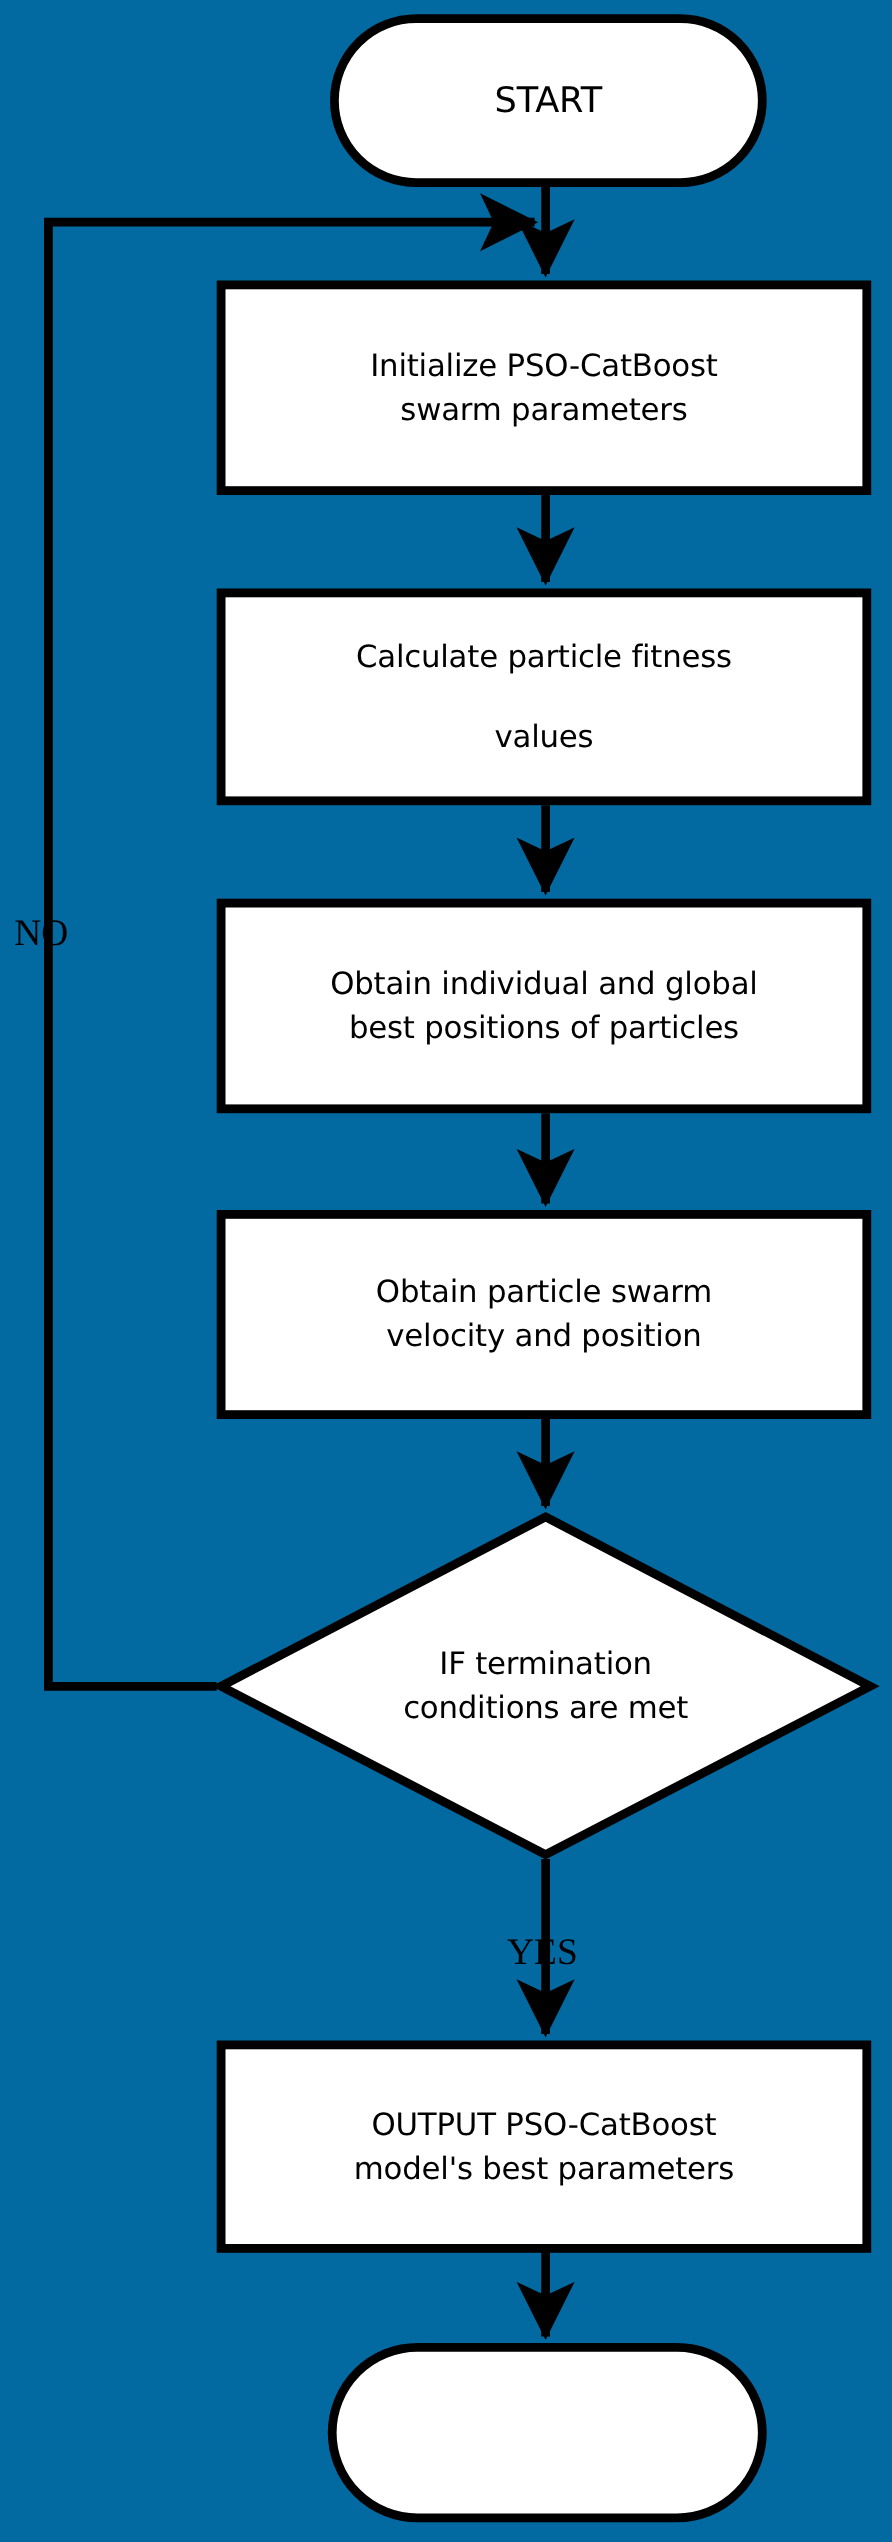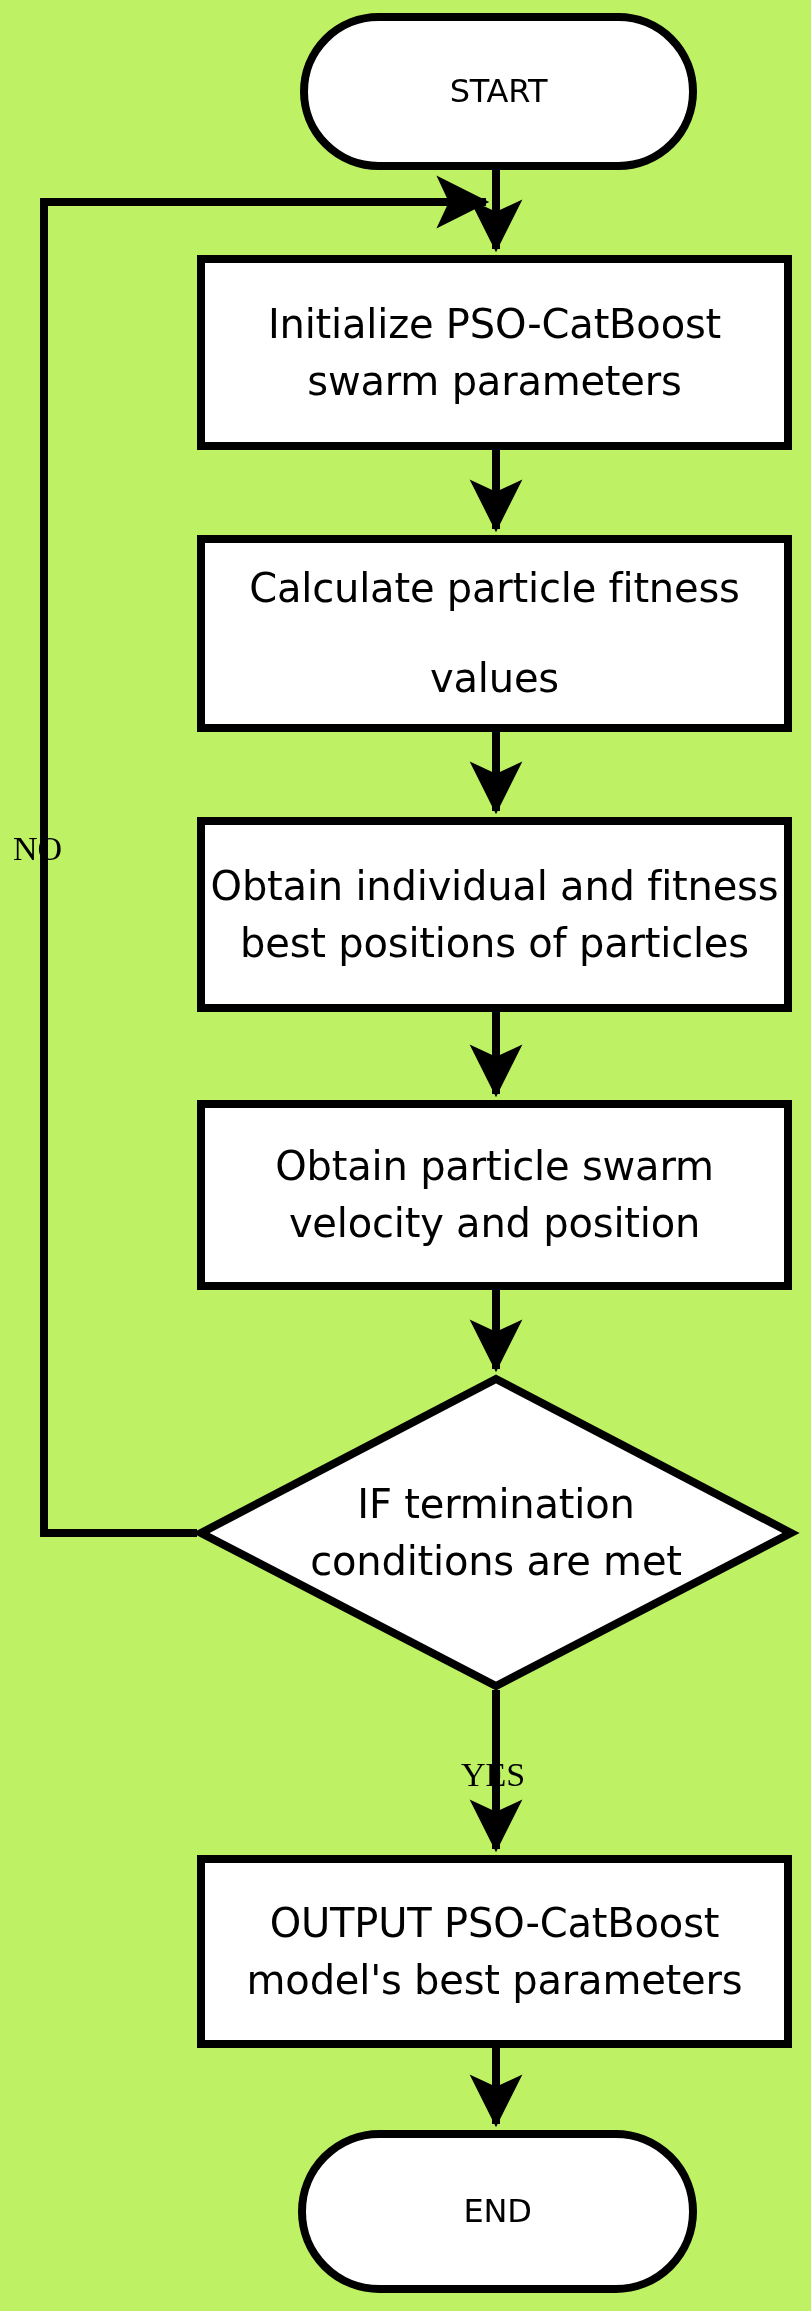--- a/index.html
+++ b/index.html
@@ -8,40 +8,40 @@
     padding: 0;
     background: #ffffff;
   }
   body {
     font-family: "DejaVu Sans", sans-serif;
   }
   #flowchart-root {
     position: relative;
     width: 811px;
     height: 2311px;
-    background: #bef264;
+    background: #0369a1;
     overflow: hidden;
   }
   #flow-svg {
     position: absolute;
     left: 0;
     top: 0;
     width: 811px;
     height: 2311px;
   }
   .node-label {
     position: absolute;
     display: flex;
     flex-direction: column;
     align-items: center;
     justify-content: center;
     text-align: center;
     color: #000000;
     font-family: "DejaVu Sans", sans-serif;
-    font-size: 40px;
+    font-size: 28px;
     line-height: 1.42;
     letter-spacing: -0.2px;
     white-space: pre;
     pointer-events: none;
   }
   .edge-label {
     position: absolute;
     color: #000000;
     font-family: Liberation Serif, serif;
     font-size: 34px;
@@ -96,40 +96,37 @@
     <span>Initialize PSO-CatBoost</span>
     <span>swarm parameters</span>
   </div>
 
   <div class="node-label" style="left:201px; top:539px; width:587px; height:189px;gap:33px;">
     <span>Calculate particle fitness</span>
     <span>values</span>
   </div>
 
   <div class="node-label" style="left:201px; top:821px; width:587px; height:187px;">
-    <span>Obtain individual and fitness</span>
+    <span>Obtain individual and global</span>
     <span>best positions of particles</span>
   </div>
 
   <div class="node-label" style="left:201px; top:1104px; width:587px; height:182px;">
     <span>Obtain particle swarm</span>
     <span>velocity and position</span>
   </div>
 
   <div class="node-label" style="left:201px; top:1379px; width:590px; height:307px;">
     <span>IF termination</span>
     <span>conditions are met</span>
   </div>
 
   <div class="node-label" style="left:201px; top:1859px; width:587px; height:185px;">
     <span>OUTPUT PSO-CatBoost</span>
     <span>model's best parameters</span>
   </div>
 
-  <div class="node-label term-label" style="left:302px; top:2134px; width:391px; height:155px;">
-    <span>END</span>
-  </div>
 
   <div class="edge-label" style="left:13px; top:832px;">NO</div>
 
   <div class="edge-label" style="left:461px; top:1758px;text-align:right;">YES</div>
 
 </div>
 
 </body></html>

